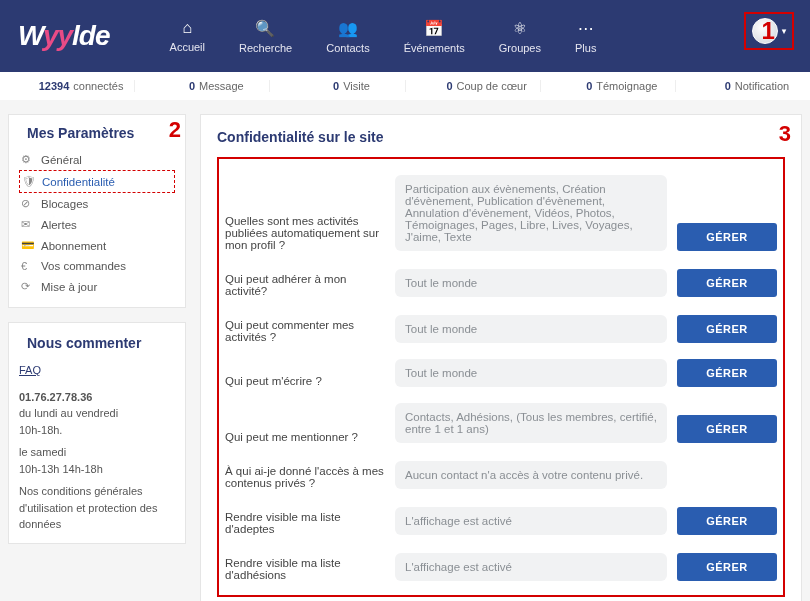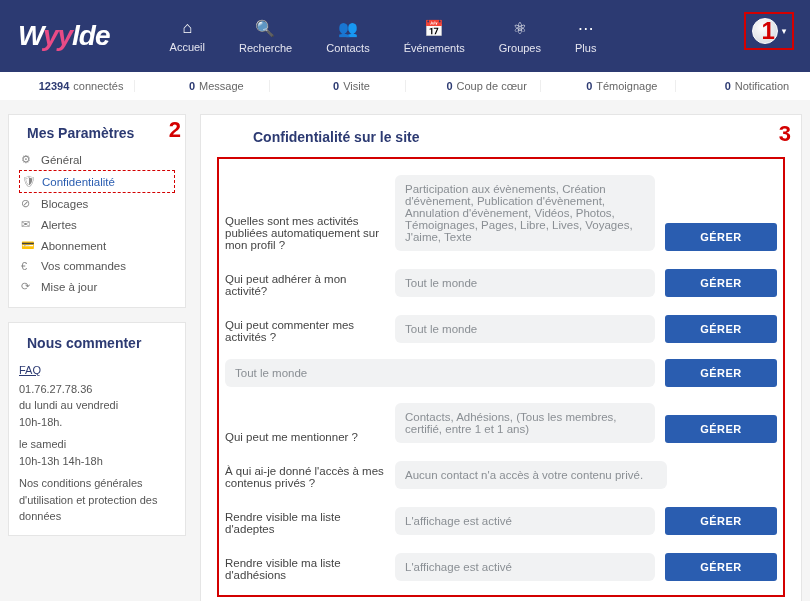--- a/index.html
+++ b/index.html
@@ -26,31 +26,31 @@
   .wrap { display: flex; gap: 14px; padding: 14px 8px; }
   .sidebar { width: 178px; }
   .panel { background: #fff; border: 1px solid #e5e5e5; margin-bottom: 14px; padding: 10px 10px; position: relative; }
   .panel h3 { font-size: 14px; color: #2c3a72; font-weight: bold; margin-bottom: 8px; margin-left: 8px; }
   .marker2 { position: absolute; right: 4px; top: 2px; font-size: 22px; font-weight: bold; color: #d30000; }
   .setting-list .row { display: flex; align-items: center; gap: 6px; padding: 4px 2px; font-size: 11.5px; color: #555; cursor: pointer; }
   .setting-list .row.active { color: #2a5db0; border: 1px dashed #d30000; }
   .setting-list .row .ic { width: 14px; color: #888; font-size: 11px; }
   .contact-block { font-size: 11px; color: #555; line-height: 1.5; }
   .contact-block a { color: #2c3a72; text-decoration: underline; }
-  .contact-block .phone { font-weight: normal; margin-top: 2px; }
+  .contact-block .phone { font-weight: bold; margin-top: 10px; }
   
   .main { flex: 1; background: #fff; border: 1px solid #e5e5e5; padding: 14px 16px 20px 16px; position: relative; }
-  .main-title { color: #2c3a72; font-size: 14px; font-weight: bold; margin-bottom: 12px; margin-left: 36px; }
+  .main-title { color: #2c3a72; font-size: 14px; font-weight: bold; margin-bottom: 12px; }
   .marker3 { position: absolute; right: 10px; top: 6px; font-size: 22px; font-weight: bold; color: #d30000; }
   .redbox { border: 2px solid #d30000; padding: 8px 6px 6px 6px; }
   .setting-row { display: flex; align-items: flex-end; gap: 10px; padding: 8px 0; }
   .setting-row + .setting-row { border-top: 0; }
   .q { width: 160px; font-size: 11.5px; color: #444; padding-top: 6px; }
   .val { flex: 1; background: #f1f2f3; color: #8a8f94; font-size: 11.5px; padding: 8px 10px; min-height: 28px; border-radius: 6px; }
-  .btn { width: 112px; background: #2a5db0; color: #fff; text-align: center; font-size: 11px; font-weight: bold; padding: 8px 0; border-radius: 3px; cursor: pointer; letter-spacing: 0.5px; }
+  .btn { width: 100px; background: #2a5db0; color: #fff; text-align: center; font-size: 11px; font-weight: bold; padding: 8px 0; border-radius: 3px; cursor: pointer; letter-spacing: 0.5px; }
   .spacer { height: 6px; }
 </style>
 </head>
 <body>
 
 <div class="navbar">
   <div class="logo">
     <span class="w1">W</span><span class="yy">yy</span><span class="w1">lde</span>
   </div>
   <div class="nav-items">
@@ -165,20 +165,21 @@
         <div class="btn">GÉRER</div>
       </div>
 
       <div class="setting-row">
         <div class="q">Qui peut commenter mes activités ?</div>
         <div class="val">Tout le monde</div>
         <div class="btn">GÉRER</div>
       </div>
 
       <div class="setting-row">
+        <div class="q">Qui peut m'écrire ?</div>
         <div class="val">Tout le monde</div>
         <div class="btn">GÉRER</div>
       </div>
 
       <div class="setting-row">
         <div class="q">Qui peut me mentionner ?</div>
         <div class="val">Contacts, Adhésions, (Tous les membres, certifié, entre 1 et 1 ans)</div>
         <div class="btn">GÉRER</div>
       </div>
 

